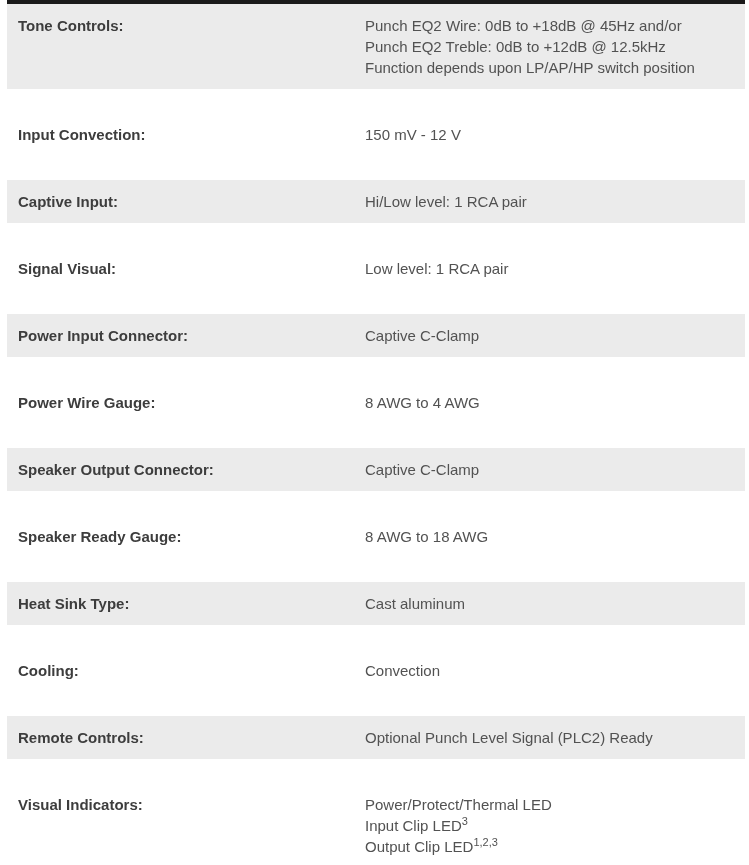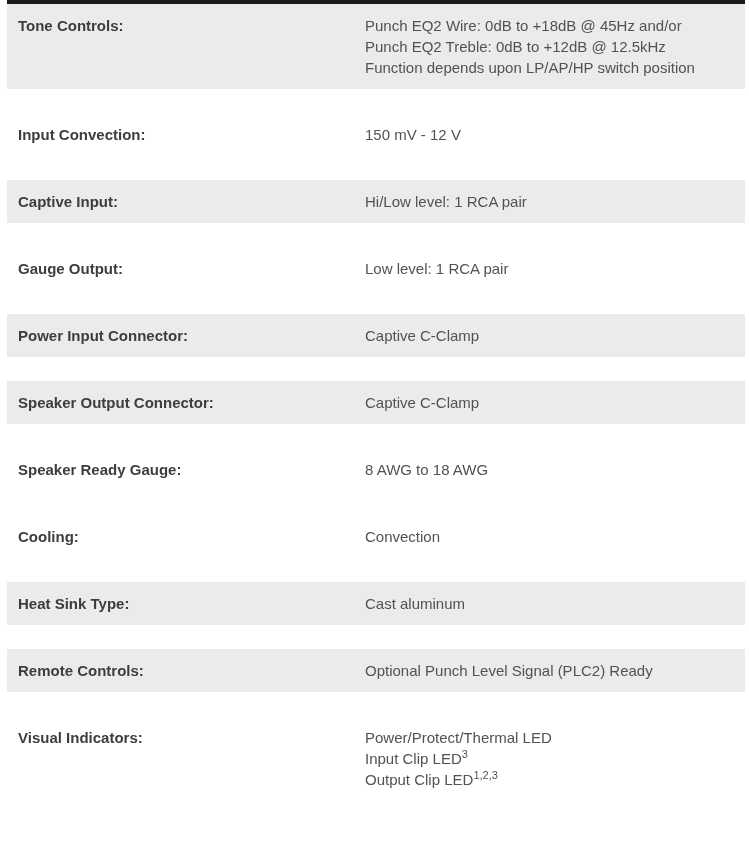--- a/index.html
+++ b/index.html
@@ -71,59 +71,65 @@
   </div>
 
   <div class="spec-row shaded">
     <div class="spec-label">Captive Input:</div>
     <div class="spec-value">
         <span class="value-line"><span class="seg-italic">Hi/Low level:</span><span> 1 RCA pair</span></span>
       </div>
   </div>
 
   <div class="spec-row">
-    <div class="spec-label">Gauge Output:</div>
+    <div class="spec-label">Signal Visual:</div>
     <div class="spec-value">
         <span class="value-line"><span class="seg-italic">Low level:</span><span> 1 RCA pair</span></span>
       </div>
   </div>
 
   <div class="spec-row shaded">
     <div class="spec-label">Power Input Connector:</div>
     <div class="spec-value">
         <span class="value-line"><span>Captive C-Clamp</span></span>
       </div>
   </div>
 
+  <div class="spec-row">
+    <div class="spec-label">Power Wire Gauge:</div>
+    <div class="spec-value">
+        <span class="value-line"><span>8 AWG to 4 AWG</span></span>
+      </div>
+  </div>
 
   <div class="spec-row shaded">
     <div class="spec-label">Speaker Output Connector:</div>
     <div class="spec-value">
         <span class="value-line"><span>Captive C-Clamp</span></span>
       </div>
   </div>
 
   <div class="spec-row">
     <div class="spec-label">Speaker Ready Gauge:</div>
     <div class="spec-value">
         <span class="value-line"><span>8 AWG to 18 AWG</span></span>
       </div>
   </div>
 
+  <div class="spec-row shaded">
+    <div class="spec-label">Heat Sink Type:</div>
+    <div class="spec-value">
+        <span class="value-line"><span>Cast aluminum</span></span>
+      </div>
+  </div>
+
   <div class="spec-row">
     <div class="spec-label">Cooling:</div>
     <div class="spec-value">
         <span class="value-line"><span>Convection</span></span>
-      </div>
-  </div>
-
-  <div class="spec-row shaded">
-    <div class="spec-label">Heat Sink Type:</div>
-    <div class="spec-value">
-        <span class="value-line"><span>Cast aluminum</span></span>
       </div>
   </div>
 
   <div class="spec-row shaded">
     <div class="spec-label">Remote Controls:</div>
     <div class="spec-value">
         <span class="value-line"><span>Optional Punch Level Signal (PLC2) Ready</span></span>
       </div>
   </div>
 

